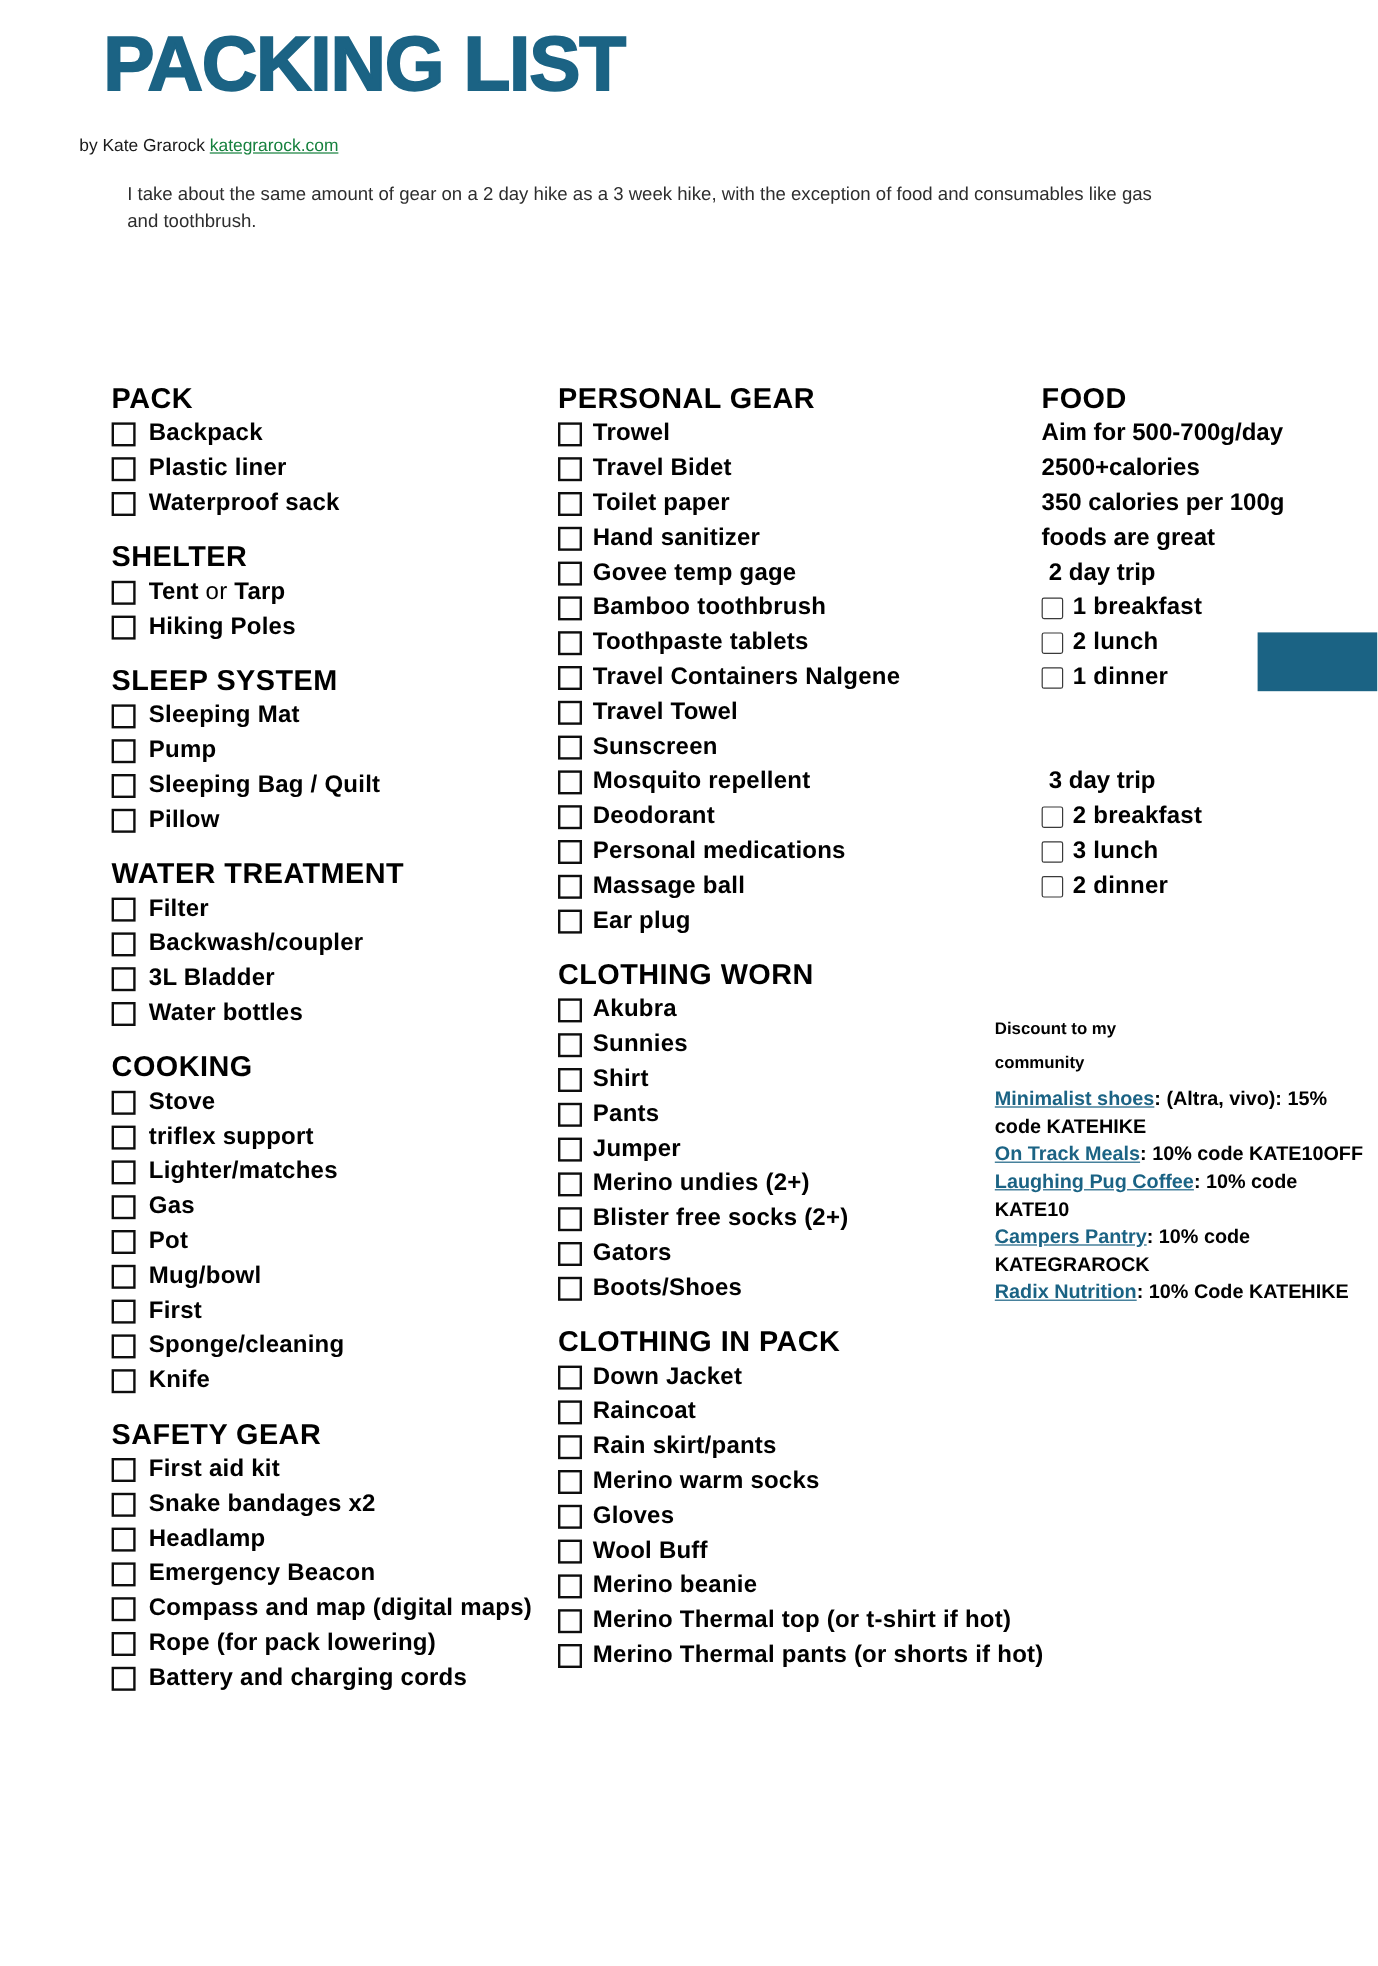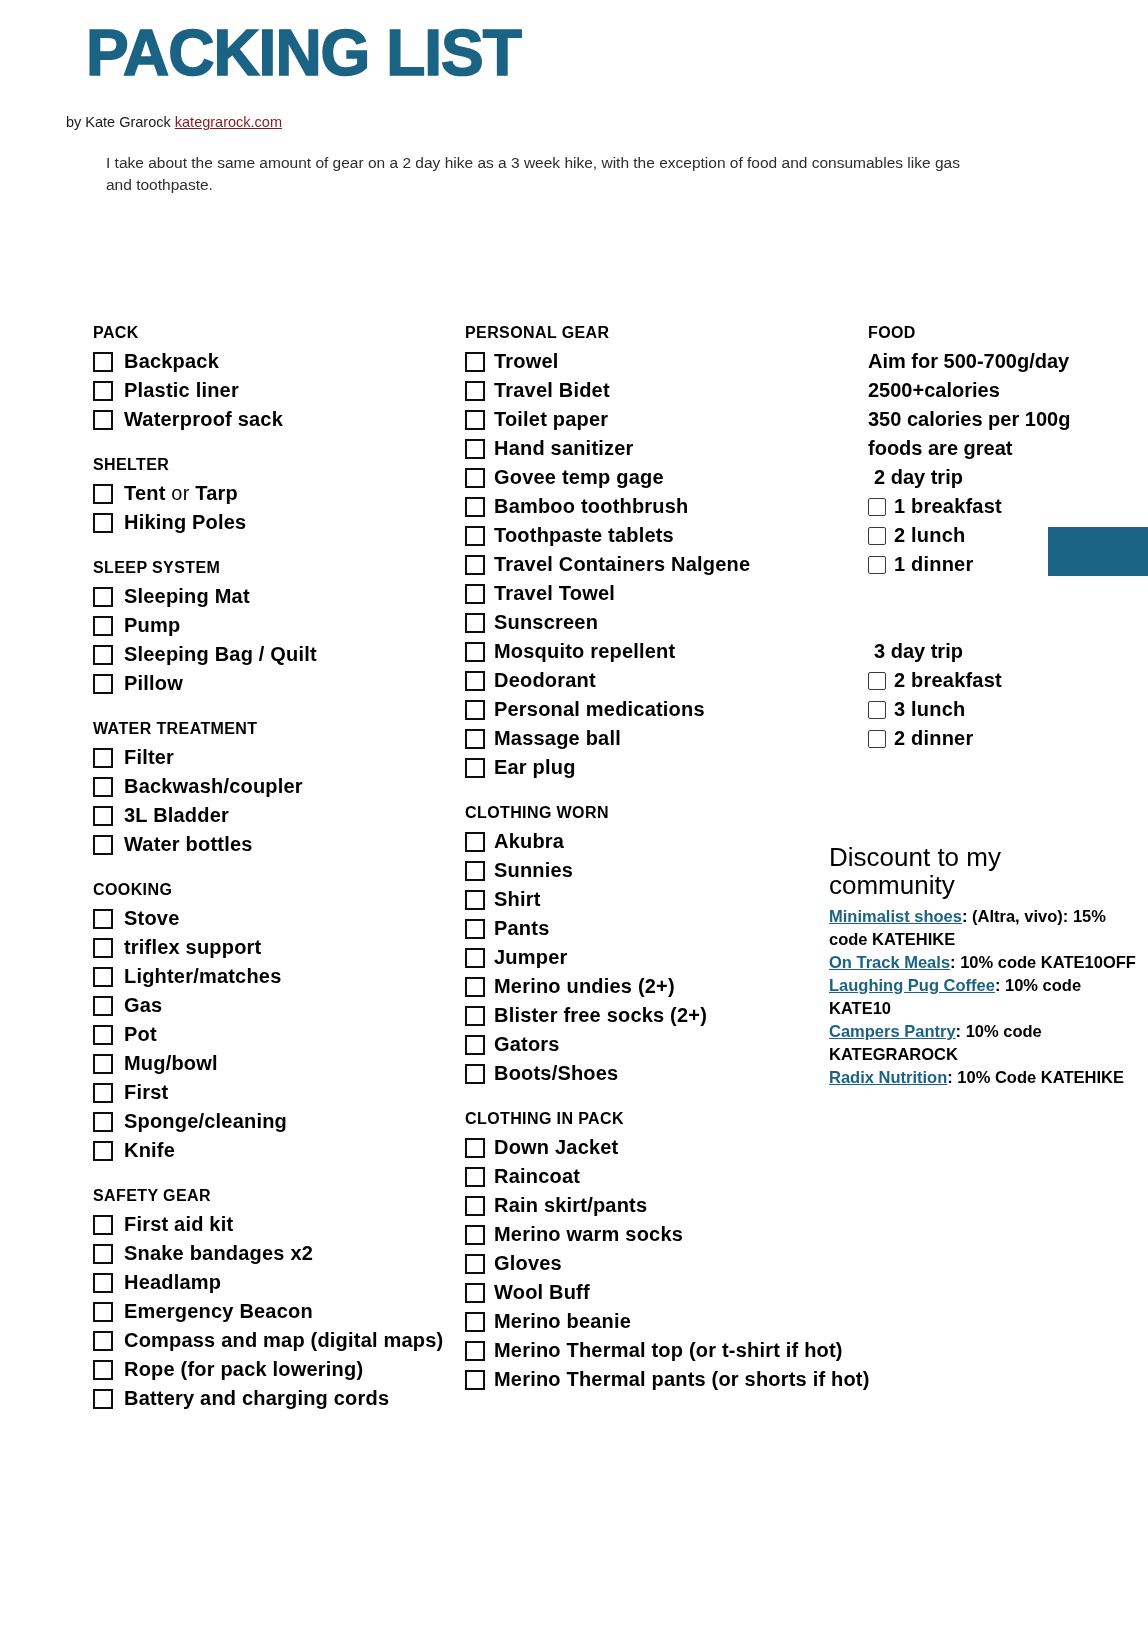--- a/index.html
+++ b/index.html
@@ -6,68 +6,68 @@
   *{ margin:0; padding:0; box-sizing:border-box; }
   html,body{ background:#ffffff; }
   body{ font-family:"Liberation Sans","DejaVu Sans",sans-serif; }
   .page{ position:relative; width:1148px; height:1638px; background:#fff; overflow:hidden; }
 
   .title{ position:absolute; left:86px; top:16px; font-size:64px; font-weight:700;
           letter-spacing:-1px; color:var(--accent); -webkit-text-stroke:1.6px var(--accent);
           white-space:nowrap; }
 
   .byline{ position:absolute; left:66px; top:114px; font-size:14.5px; color:#1a1a1a; }
-  .byline a{ color:#7f1d1d; text-decoration:underline; cursor:pointer;margin-top:11px; }
+  .byline a{ color:#15803d; text-decoration:underline; cursor:pointer;margin-top:11px; }
 
   .para{ position:absolute; left:66px; width:1030px; font-size:15.5px; line-height:22px; color:#2e2e2e;margin-left:40px; }
   #para1{ top:152px; }
   #para2{ top:214px; }
 
   .col{ position:absolute; top:318px; }
   #col0{ left:93px;  width:372px; }
   #col1{ left:465px; width:400px; }
   #food-col{ position:absolute; left:868px; top:318px; width:292px; }
 
   .section{ margin-top:16px; }
   .section:first-child{ margin-top:0; }
-  .sec-title{ height:29px; line-height:29px; font-size:16px; font-weight:700; letter-spacing:.4px; color:#000; white-space:nowrap; }
+  .sec-title{ height:29px; line-height:29px; font-size:24px; font-weight:700; letter-spacing:.4px; color:#000; white-space:nowrap; }
 
   .row{ height:29px; display:flex; align-items:center; }
   .cb{ width:20px; height:20px; border:2px solid #0e0e0e; background:#fff; margin-right:11px; flex:0 0 auto; cursor:pointer; }
   #col1 .cb{ margin-right:9px; }
   .lbl{ font-size:20px; font-weight:700; color:#000; white-space:nowrap; letter-spacing:.2px; }
   .reg{ font-weight:400; }
 
   .row-plain{ height:29px; line-height:29px; font-size:20px; font-weight:700; color:#000; white-space:nowrap; }
   .trip-label{ height:29px; line-height:29px; font-size:20px; font-weight:700; color:#000; padding-left:6px; white-space:nowrap; }
   .trip + .trip{ margin-top:58px; }
   .cb-food{ width:18px; height:18px; border:1.5px solid #3a3a3a; border-radius:2px; margin-right:8px; }
 
   .discounts{ position:absolute; left:829px; top:843px; width:312px; }
-  .d-heading{ font-size:26px; font-weight:400; line-height:28px; color:#000; }
+  .d-heading{ font-size:14px; font-weight:700; line-height:28px; color:#000; }
   .d-entries{ margin-top:6px; }
   .d-entry{ font-size:16.5px; font-weight:700; line-height:23px; color:#000; }
   .d-link{ color:var(--accent); text-decoration:underline; cursor:pointer;margin-top:16px; }
 
   .accent-rect{ position:absolute; left:1048px; top:527px; width:100px; height:49px; background:var(--accent); }
 </style>
 </head>
 <body>
 
 <div class="page">
 
   <h1 class="title">PACKING LIST</h1>
 
   <div class="byline">
     <span>by Kate Grarock </span><a>kategrarock.com</a>
   </div>
 
   <p class="para" id="para1">
     <span>I take about the same amount of gear on a 2 day hike as a 3 week hike, with the exception of food and consumables like gas</span><br>
-    <span>and toothpaste.</span>
+    <span>and toothbrush.</span>
   </p>
 
 
   <div class="col" id="col0">
       <div class="section">
         <div class="sec-title">PACK</div>
         <div class="row">
           <span class="cb"></span>
           <span class="lbl">Backpack</span>
         </div>

